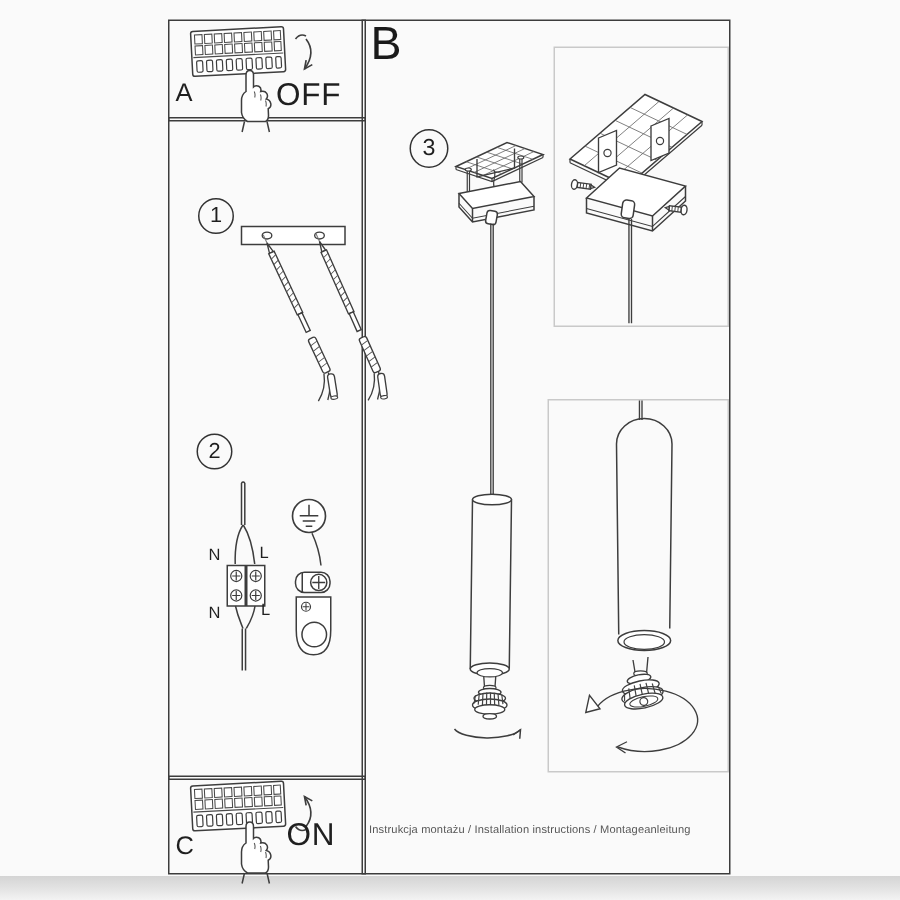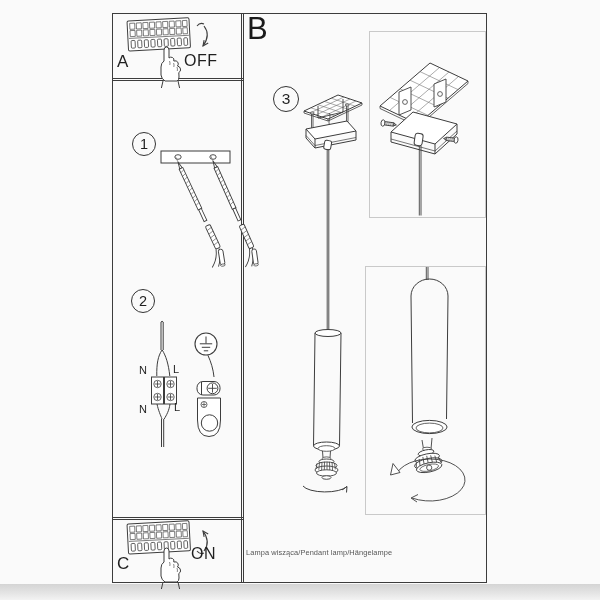--- a/index.html
+++ b/index.html
@@ -7,21 +7,21 @@
     width:600px;height:600px;position:relative;overflow:hidden;
     background:#fafafa;
     font-family:"Liberation Sans", sans-serif;
     color:#222;
   }
   .panel{position:absolute;border:1.4px solid #3c3c3c;background:transparent;}
   .innerbox{position:absolute;border:1px solid #c9c9c9;background:transparent;}
   .lbl{position:absolute;white-space:nowrap;}
   .corner-letter{font-size:17px;font-weight:500;color:#1f1f1f;}
   .big-letter{font-size:31px;font-weight:500;color:#1a1a1a;}
-  .state-label{font-size:16px;font-weight:500;letter-spacing:.5px;color:#1f1f1f;}
+  .state-label{font-size:21px;font-weight:500;letter-spacing:.5px;color:#1f1f1f;}
   .wire-label{font-size:11px;font-weight:500;color:#1f1f1f;}
   .step-circle{
     position:absolute;border:1.4px solid #333;border-radius:50%;
     display:flex;align-items:center;justify-content:center;
     color:#1f1f1f;background:transparent;
   }
   .footer{font-size:7.4px;line-height:11.8px;color:#565656;letter-spacing:.1px;}
   .art{position:absolute;left:0;top:0;}
   .shadow-band{
     position:absolute;left:0;top:584px;width:600px;height:16px;
@@ -287,14 +287,14 @@
 <div class="step-circle" style="left:273px;top:86px;width:24px;height:24px;font-size:15.5px;">
   <span>3</span>
 </div>
 
 <div class="lbl wire-label" style="left:139px;top:364px;">N</div>
 <div class="lbl wire-label" style="left:173px;top:363px;">L</div>
 <div class="lbl wire-label" style="left:139px;top:403px;">N</div>
 <div class="lbl wire-label" style="left:174px;top:401px;">L</div>
 
 <div class="lbl footer" style="left:246px;top:547px;width:232px;">
-  <div>Lampa wisząca/Pendant lamp/Hängelampe</div>
+  <div>Instrukcja montażu / Installation instructions / Montageanleitung</div>
 </div>
 
 </body></html>

